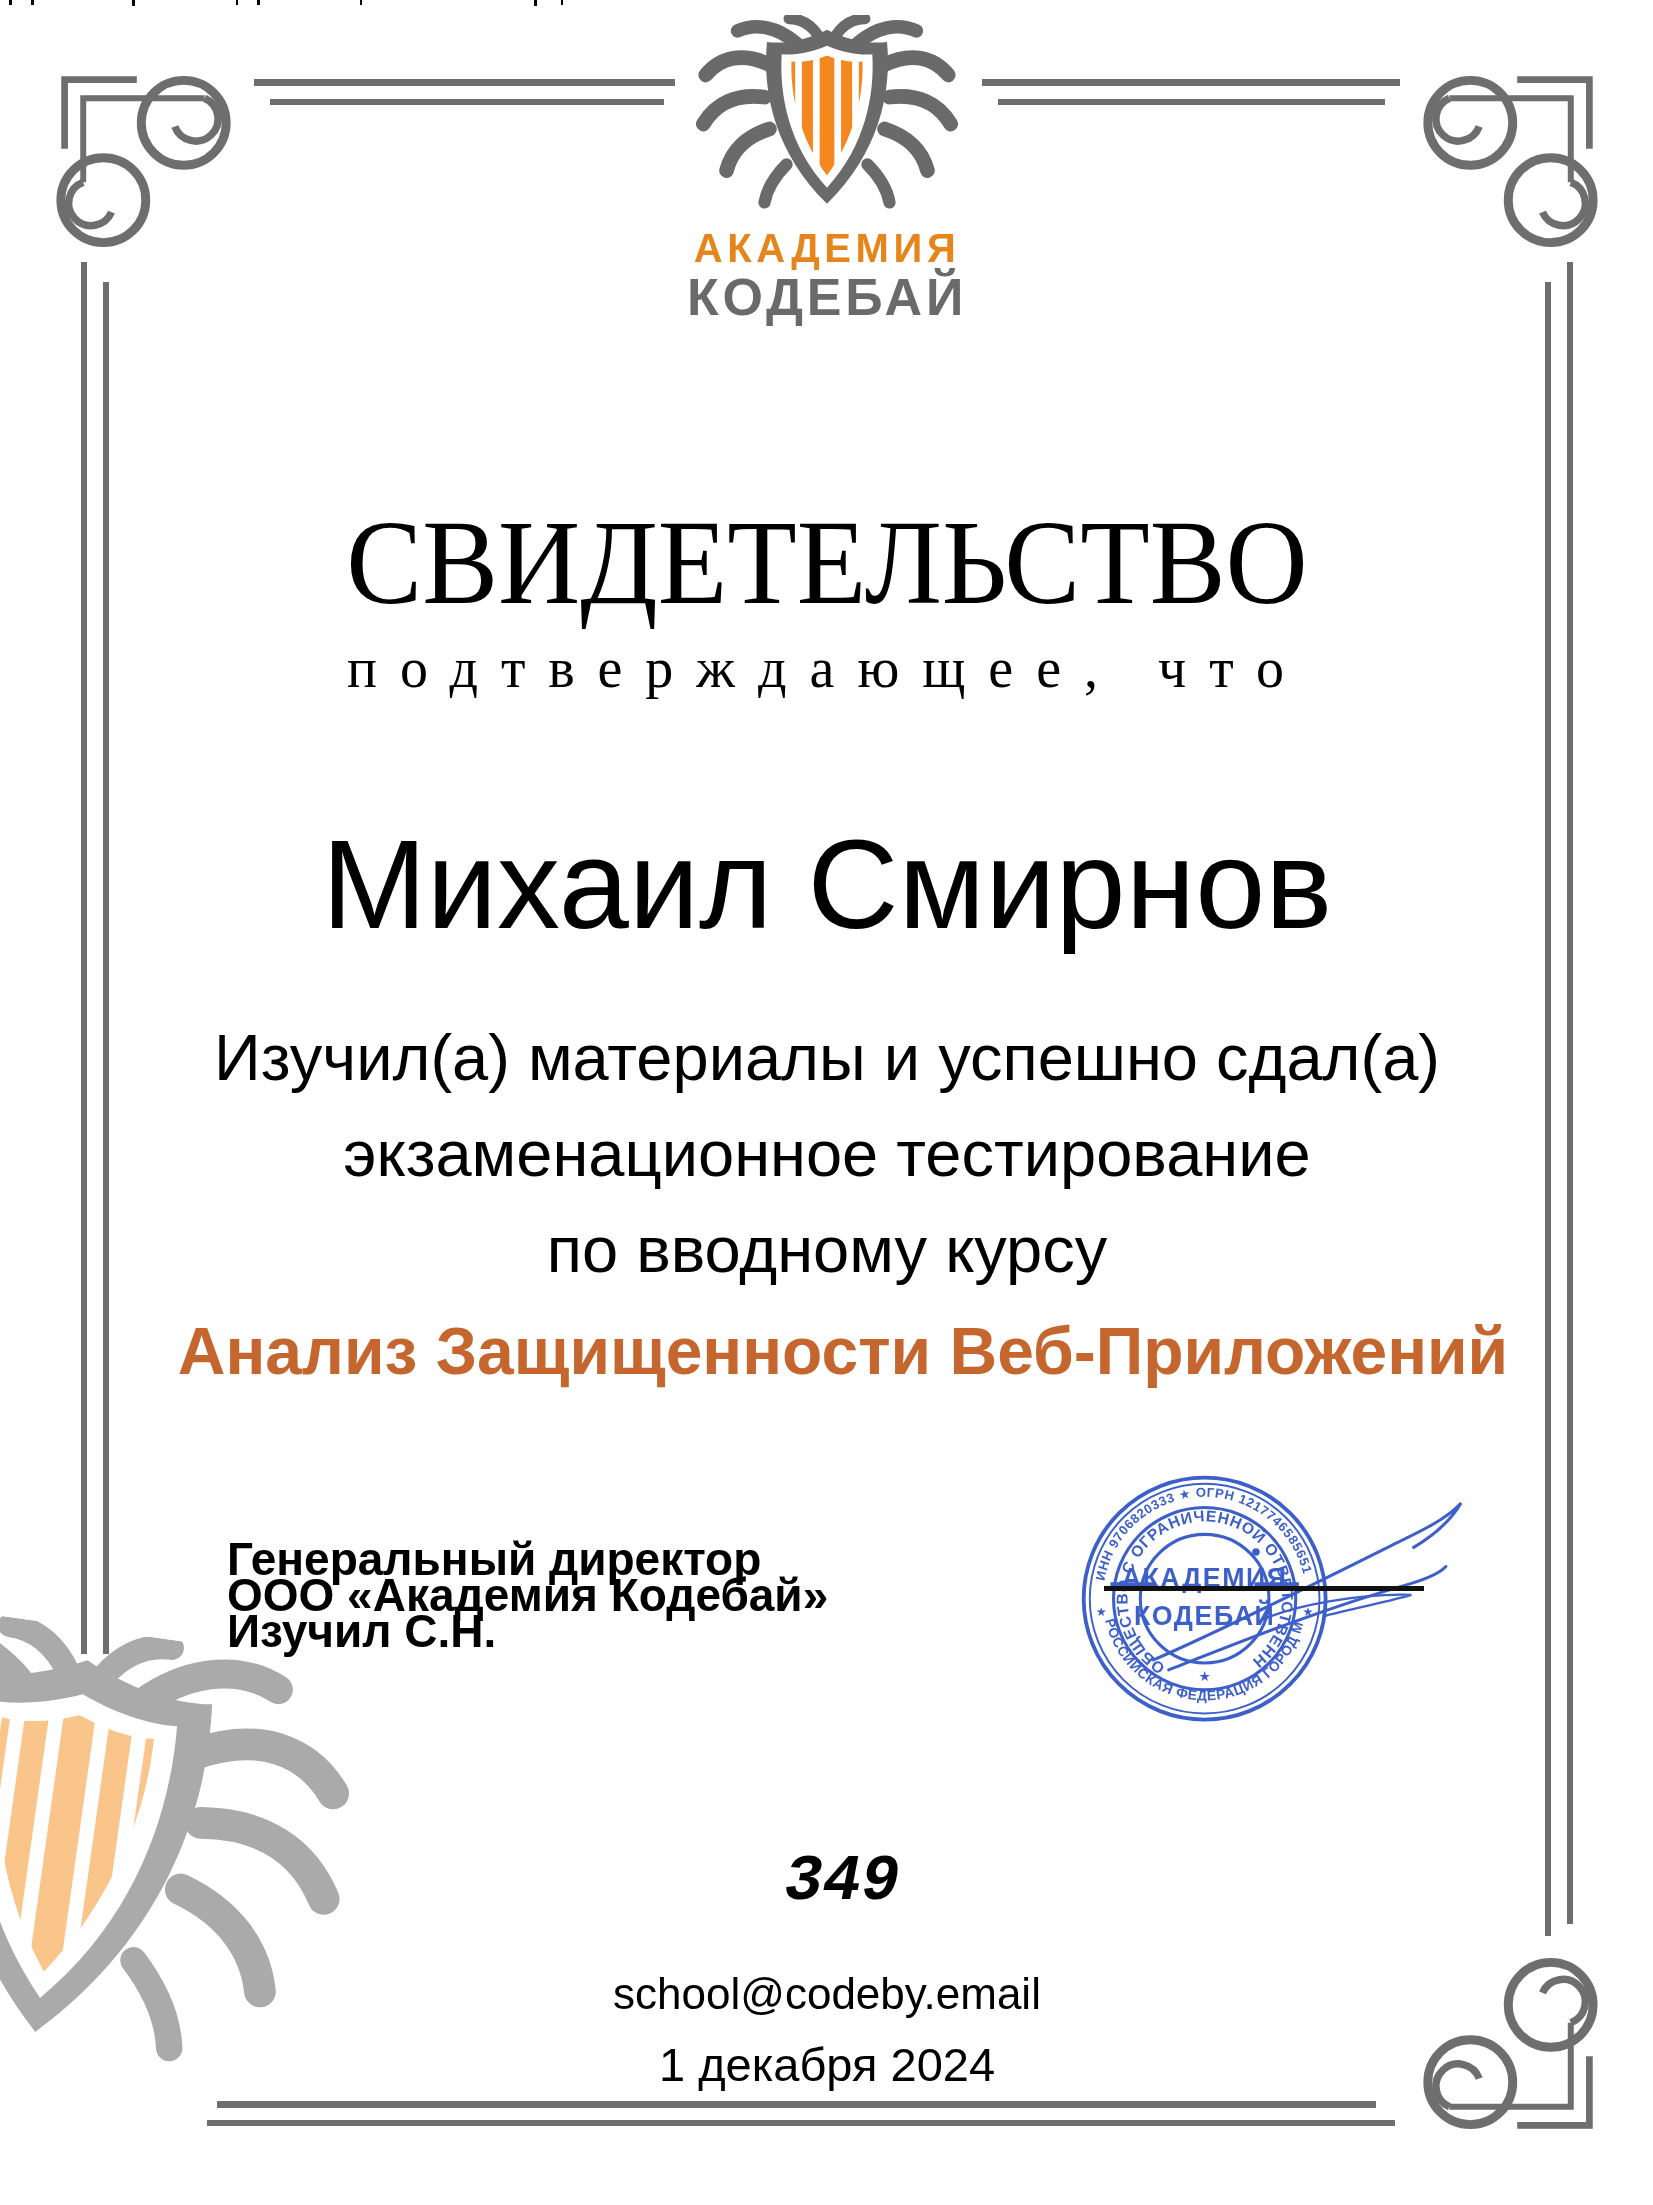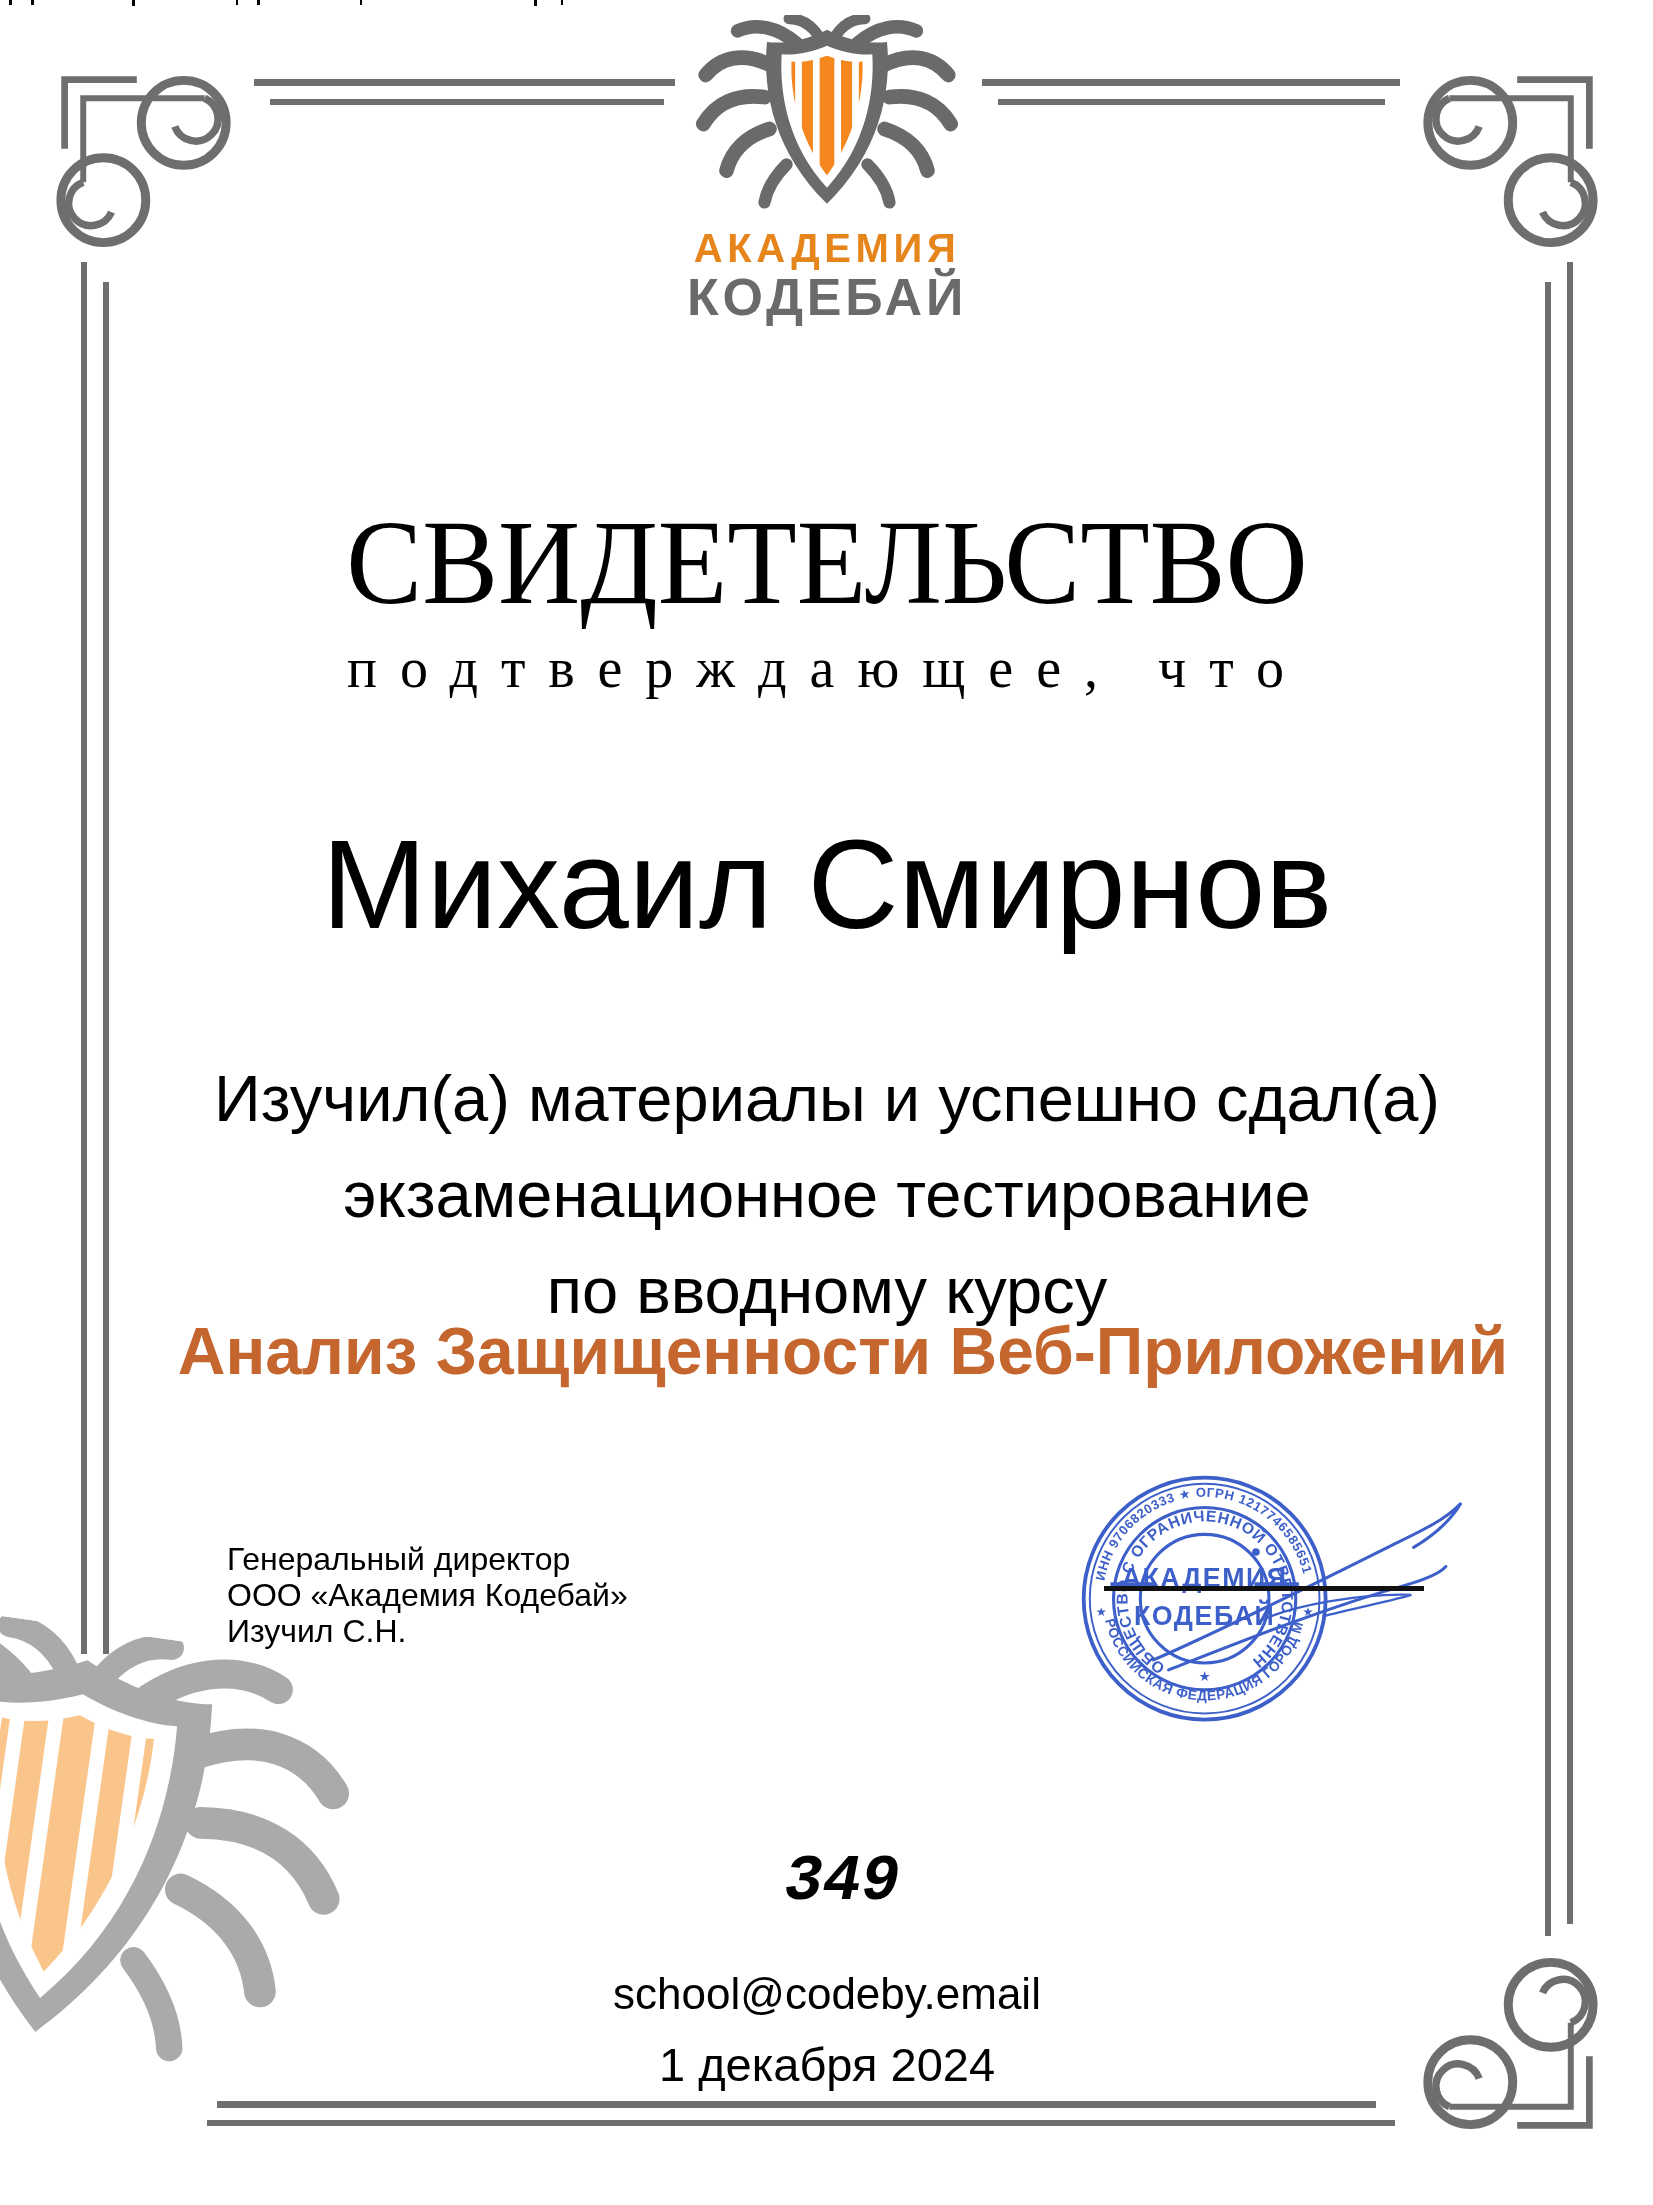--- a/index.html
+++ b/index.html
@@ -27,23 +27,23 @@
   .corner.tr{transform:scaleX(-1);}
   .corner.br{transform:scale(-1,-1);}
   
   .bug-logo{position:absolute;left:0;right:0;margin:0 auto;top:15.3px;width:270px;height:196px;}
   .logo-line1{top:226px;font-weight:700;font-size:40px;letter-spacing:4.6px;color:var(--label-orange);}
   .logo-line2{top:267px;font-weight:700;font-size:52px;letter-spacing:3.8px;color:var(--logo-gray);}
   
   .title{top:502px;font-family:"Liberation Serif","DejaVu Serif",serif;font-size:121px;line-height:1;transform:scaleX(.94);transform-origin:50% 50%;}
   .subtitle{top:640px;font-family:"Liberation Serif","DejaVu Serif",serif;font-size:56px;letter-spacing:23px;line-height:1;}
   .name{top:819px;font-size:126px;line-height:1.05;}
-  .body-lines{top:1051px;font-size:65px;line-height:96px;}
+  .body-lines{top:1010px;font-size:65px;line-height:96px;}
   .course{top:1313px;font-size:66px;font-weight:700;color:var(--course-orange);padding-left:32px;}
-  .sig{left:227px;top:1541px;font-size:32px;line-height:36px;text-align:left;white-space:nowrap;}
+  .sig{left:227px;top:1541px;font-size:46px;line-height:36px;text-align:left;white-space:nowrap;font-weight:bold;}
   
   .stamp{left:1063px;top:1457px;width:490px;height:291px;opacity:.93;}
   .sign-line{left:1104px;top:1586px;width:320px;height:5.4px;background:#111;}
   
   .number{top:1850px;font-family:Liberation Mono, monospace;font-style:italic;font-weight:700;font-size:64px;line-height:1;margin-left:30px;}
   .email{top:1972px;font-size:44px;line-height:1;}
   .date{top:2041px;font-size:47px;line-height:1;}
   
   .watermark{position:absolute;left:-222px;top:1619px;width:582px;height:423px;transform:rotate(8deg);transform-origin:40% 40%;
     --logo-gray:var(--wm-gray);--logo-orange:var(--wm-orange);}

